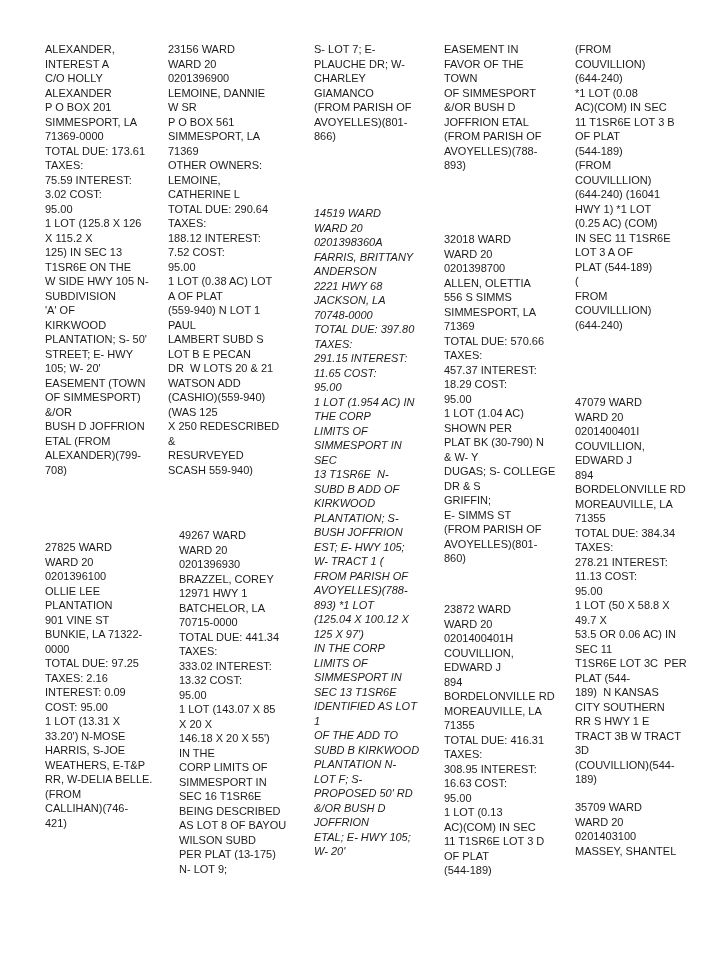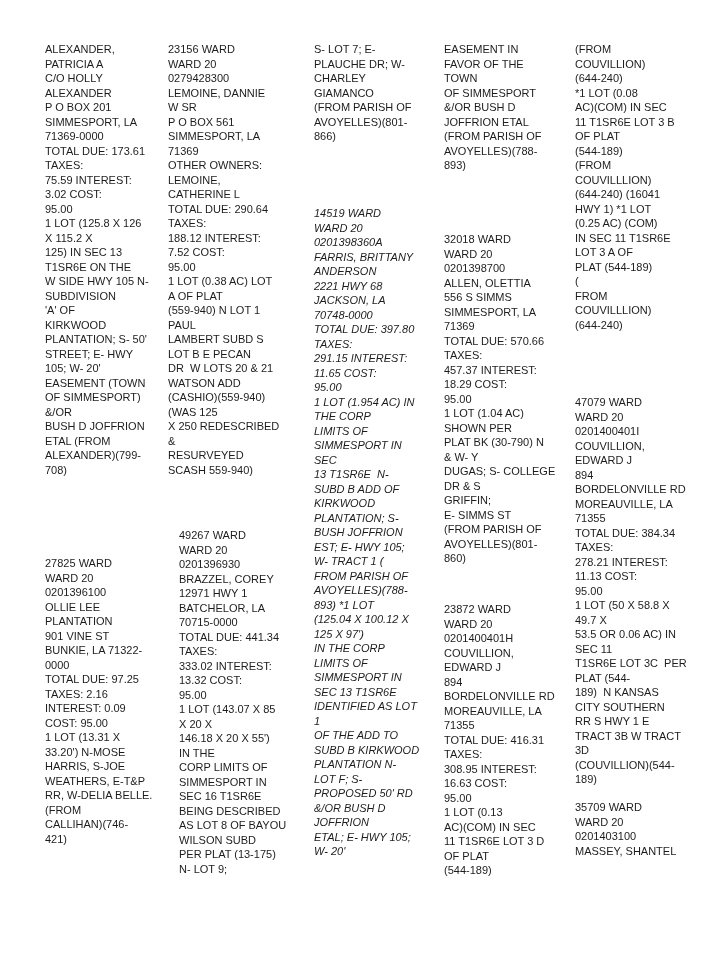--- a/index.html
+++ b/index.html
@@ -29,21 +29,21 @@
     white-space: pre;
     height: 14.5px;
   }
 </style>
 </head>
 <body>
 
 <div class="page">
     <div class="block" style="left: 45px; top: 42px;">
       <div class="line">ALEXANDER,</div>
-      <div class="line">PATRICIA A</div>
+      <div class="line">INTEREST A</div>
       <div class="line">C/O HOLLY</div>
       <div class="line">ALEXANDER</div>
       <div class="line">P O BOX 201</div>
       <div class="line">SIMMESPORT, LA</div>
       <div class="line">71369-0000</div>
       <div class="line">TOTAL DUE: 173.61</div>
       <div class="line">TAXES:</div>
       <div class="line">75.59 INTEREST:</div>
       <div class="line">3.02 COST:</div>
       <div class="line">95.00</div>
@@ -59,21 +59,21 @@
       <div class="line">STREET; E- HWY</div>
       <div class="line">105; W- 20'</div>
       <div class="line">EASEMENT (TOWN</div>
       <div class="line">OF SIMMESPORT)</div>
       <div class="line">&amp;/OR</div>
       <div class="line">BUSH D JOFFRION</div>
       <div class="line">ETAL (FROM</div>
       <div class="line">ALEXANDER)(799-</div>
       <div class="line">708)</div>
     </div>
-    <div class="block" style="left: 45px; top: 556px;">
+    <div class="block" style="left: 45px; top: 540px;">
       <div class="line">27825 WARD</div>
       <div class="line">WARD 20</div>
       <div class="line">0201396100</div>
       <div class="line">OLLIE LEE</div>
       <div class="line">PLANTATION</div>
       <div class="line">901 VINE ST</div>
       <div class="line">BUNKIE, LA 71322-</div>
       <div class="line">0000</div>
       <div class="line">TOTAL DUE: 97.25</div>
       <div class="line">TAXES: 2.16</div>
@@ -84,21 +84,21 @@
       <div class="line">HARRIS, S-JOE</div>
       <div class="line">WEATHERS, E-T&amp;P</div>
       <div class="line">RR, W-DELIA BELLE.</div>
       <div class="line">(FROM</div>
       <div class="line">CALLIHAN)(746-</div>
       <div class="line">421)</div>
     </div>
     <div class="block" style="left: 168px; top: 42px;">
       <div class="line">23156 WARD</div>
       <div class="line">WARD 20</div>
-      <div class="line">0279428300</div>
+      <div class="line">0201396900</div>
       <div class="line">LEMOINE, DANNIE</div>
       <div class="line">W SR</div>
       <div class="line">P O BOX 561</div>
       <div class="line">SIMMESPORT, LA</div>
       <div class="line">71369</div>
       <div class="line">OTHER OWNERS:</div>
       <div class="line">LEMOINE,</div>
       <div class="line">CATHERINE L</div>
       <div class="line">TOTAL DUE: 290.64</div>
       <div class="line">TAXES:</div>

